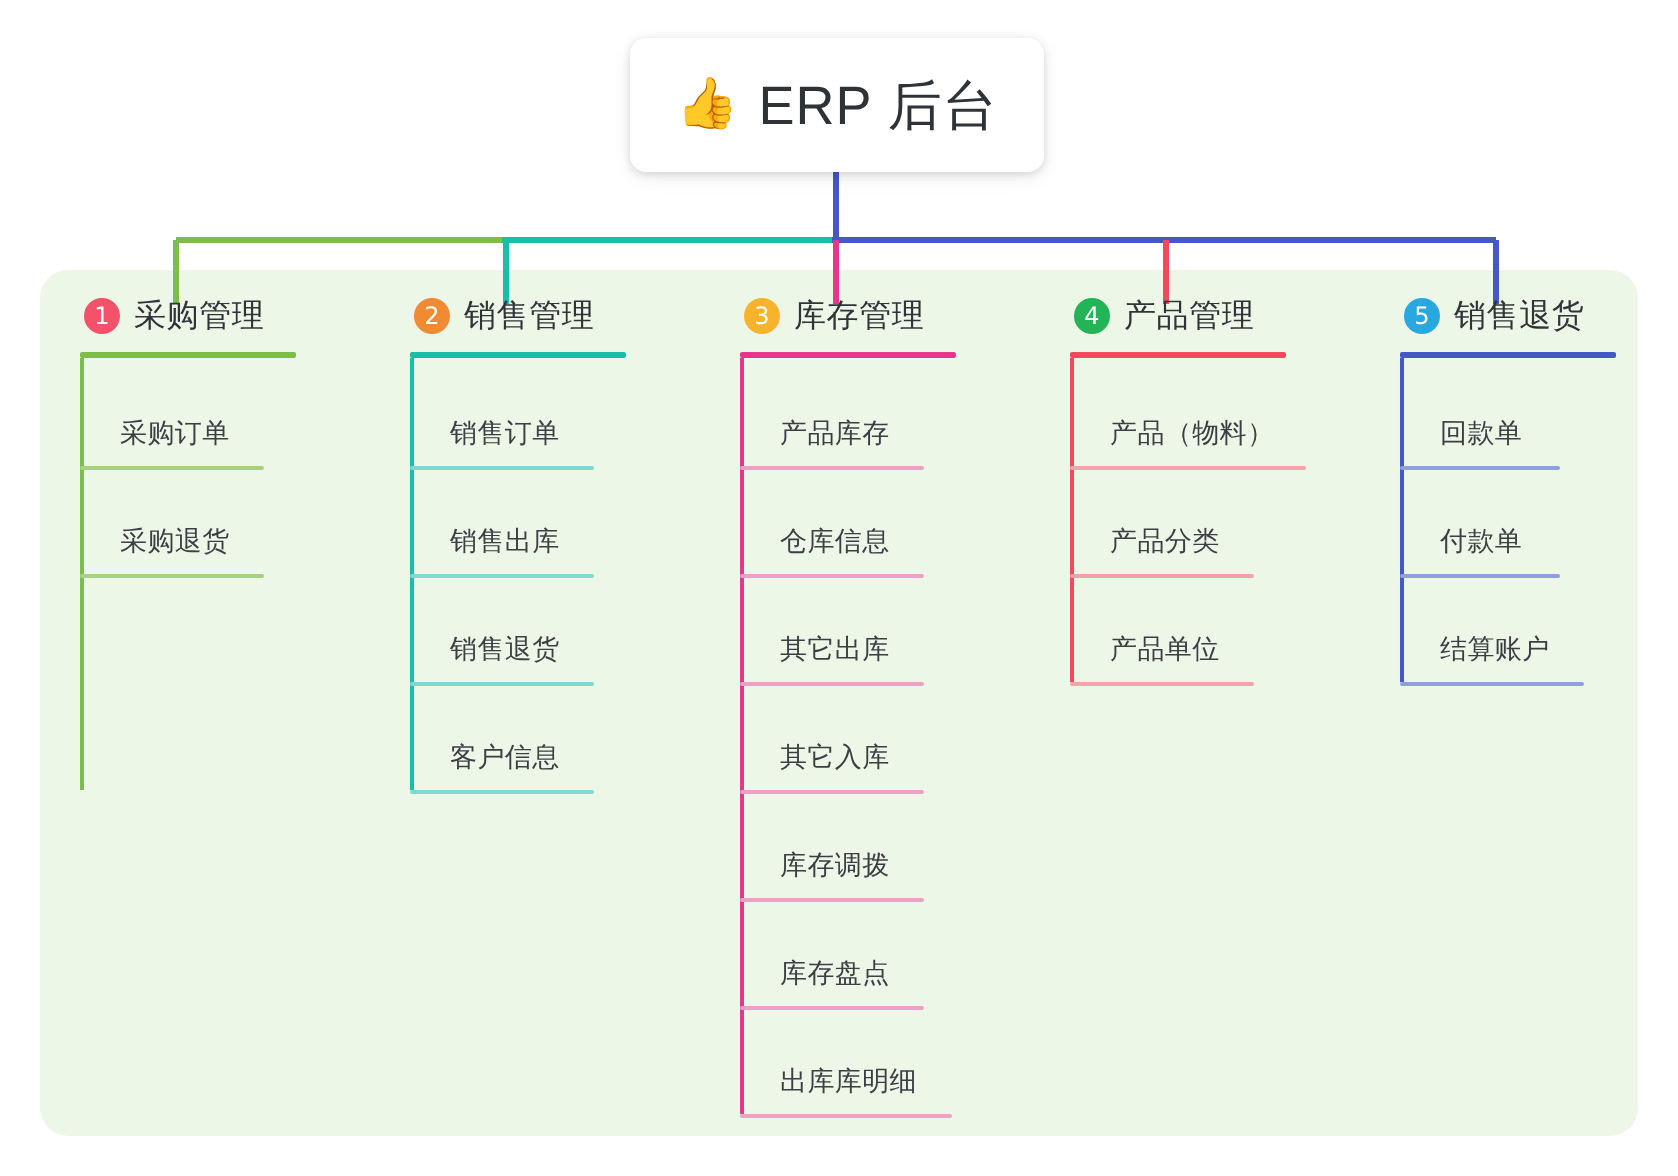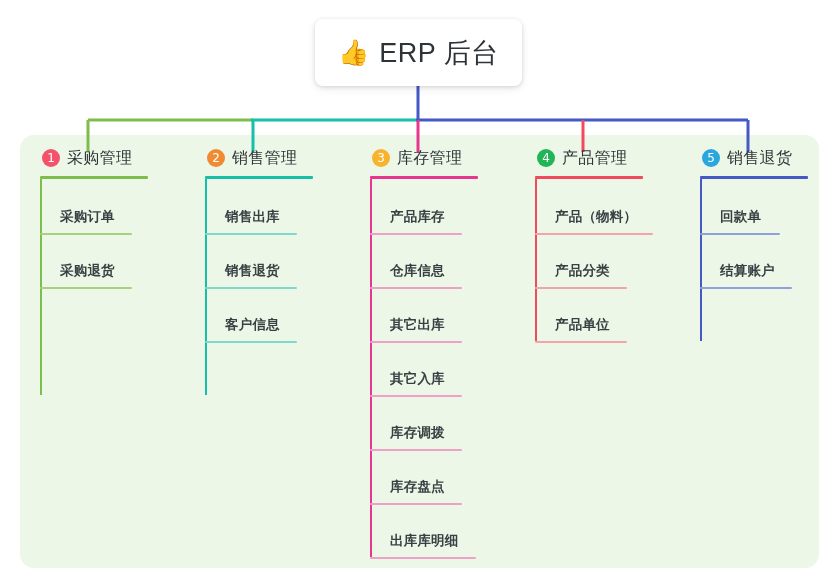--- a/index.html
+++ b/index.html
@@ -120,21 +120,20 @@
   .spine {
     position: absolute;
     left: 0px;
     top: 0px;
     width: 2px;
   }
   .item {
     position: relative;
     height: 54px;
     box-sizing: border-box;
-    font-weight: bold;
   }
   .item-label {
     position: absolute;
     left: 20px;
     bottom: 9px;
     font-size: 13.5px;
     color: #3a3f44;
     white-space: nowrap;
     letter-spacing: 0.2px;
   }
@@ -193,20 +192,24 @@
       </div>
       <div class="column" style="left: 205px;">
         <div class="col-head">
           <span class="badge" style="background: rgb(240, 139, 52);">2</span>
           <span class="col-title">销售管理</span>
         </div>
         <div class="head-rule" style="width: 108px; background: rgb(22, 192, 168);"></div>
         <div class="items">
           <div class="spine" style="background: rgb(22, 192, 168); height: 216px;"></div>
           <div class="item">
+            <span class="item-label">销售订单</span>
+            <div class="item-rule" style="width: 92px; background: rgb(127, 217, 205);"></div>
+          </div>
+          <div class="item">
             <span class="item-label">销售出库</span>
             <div class="item-rule" style="width: 92px; background: rgb(127, 217, 205);"></div>
           </div>
           <div class="item">
             <span class="item-label">销售退货</span>
             <div class="item-rule" style="width: 92px; background: rgb(127, 217, 205);"></div>
           </div>
           <div class="item">
             <span class="item-label">客户信息</span>
             <div class="item-rule" style="width: 92px; background: rgb(127, 217, 205);"></div>
@@ -279,20 +282,24 @@
           <span class="col-title">销售退货</span>
         </div>
         <div class="head-rule" style="width: 108px; background: rgb(68, 88, 199);"></div>
         <div class="items">
           <div class="spine" style="background: rgb(68, 88, 199); height: 162px;"></div>
           <div class="item">
             <span class="item-label">回款单</span>
             <div class="item-rule" style="width: 80px; background: rgb(143, 160, 221);"></div>
           </div>
           <div class="item">
+            <span class="item-label">付款单</span>
+            <div class="item-rule" style="width: 80px; background: rgb(143, 160, 221);"></div>
+          </div>
+          <div class="item">
             <span class="item-label">结算账户</span>
             <div class="item-rule" style="width: 92px; background: rgb(143, 160, 221);"></div>
           </div>
         </div>
       </div>
     </div>
 
 </div>
 
 </body></html>

